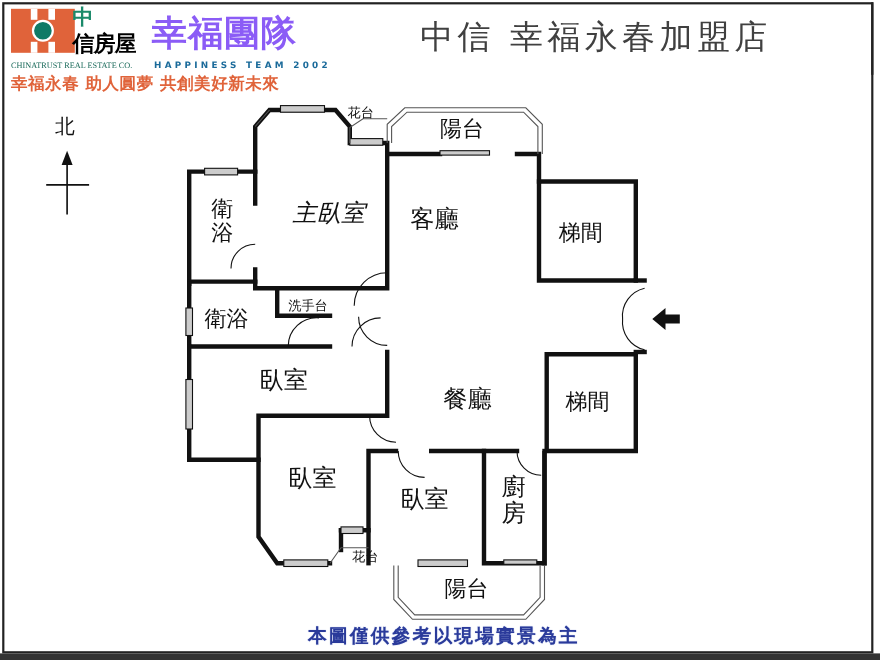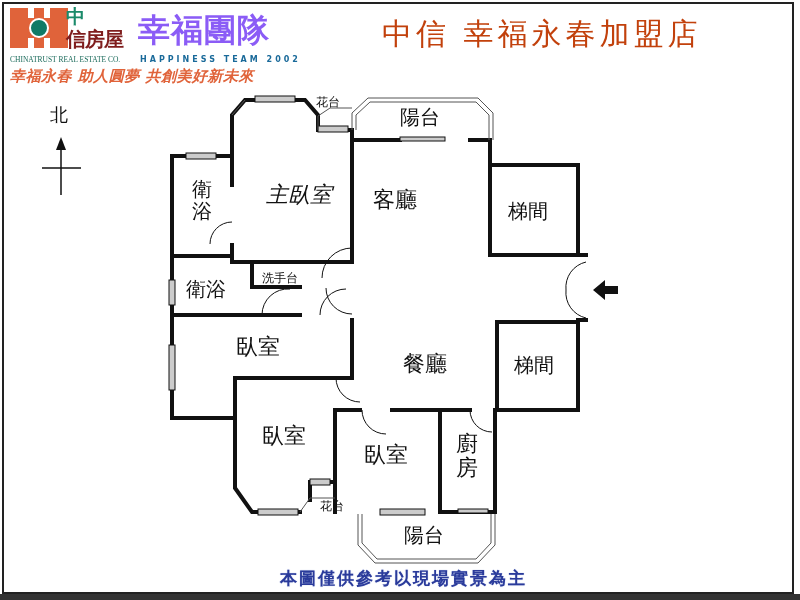--- a/index.html
+++ b/index.html
@@ -6,26 +6,26 @@
   body { width:800px; height:600px; position:relative; overflow:hidden; font-family:"DejaVu Sans", sans-serif; }
   .frame { position:absolute; left:2px; top:2px; width:792px; height:592px; border:2px solid #222; box-sizing:border-box; }
   .frame-shadow { position:absolute; left:0; top:594px; width:800px; height:6px; background:#333; }
   .logo-box { position:absolute; left:10px; top:8px; width:58px; height:40px; background:#e0633a; }
   .logo-box .notch-l { position:absolute; left:18px; top:0; width:6px; height:10px; background:#fff; }
   .logo-box .notch-r { position:absolute; left:34px; top:0; width:6px; height:10px; background:#fff; }
   .logo-box .notch-bl { position:absolute; left:18px; bottom:0; width:6px; height:10px; background:#fff; }
   .logo-box .notch-br { position:absolute; left:34px; bottom:0; width:6px; height:10px; background:#fff; }
   .globe { position:absolute; left:19px; top:10px; width:20px; height:20px; border-radius:50%; background:#0f7a66; border:2px solid #fff; box-sizing:border-box; }
   .brand-cn-1 { position:absolute; left:66px; top:6px; font-size:19px; color:#1a8a6a; font-weight:bold; line-height:20px; }
-  .brand-cn-2 { position:absolute; left:66px; top:28px; font-size:20px; color:#7f1d1d; font-weight:bold; line-height:22px; letter-spacing:-1px; }
+  .brand-cn-2 { position:absolute; left:66px; top:28px; font-size:20px; color:#000000; font-weight:bold; line-height:22px; letter-spacing:-1px; }
   .brand-en { position:absolute; left:10px; top:55px; font-size:7.5px; color:#1a6a5a; font-family:"Liberation Serif", serif; letter-spacing:0; }
   .team-cn { position:absolute; left:138px; top:12px; font-size:32px; font-weight:bold; color:#8b5cf6; line-height:36px; letter-spacing:1px; }
   .team-en { position:absolute; left:140px; top:55px; font-size:8px; font-weight:bold; color:#1a6a9a; letter-spacing:3px; }
-  .slogan { position:absolute; left:10px; top:67px; font-size:15px; color:#e0633a; font-weight:bold; letter-spacing:0.5px;font-style:italic; }
-  .store-title { position:absolute; left:382px; top:14px; font-size:30px; color:#c2410c; font-family:"DejaVu Serif", serif; letter-spacing:4px; }
+  .slogan { position:absolute; left:10px; top:67px; font-size:15px; color:#e0633a; font-weight:bold; letter-spacing:0.5px; }
+  .store-title { position:absolute; left:382px; top:14px; font-size:30px; color:#404040; font-family:"DejaVu Serif", serif; letter-spacing:4px; }
   .store-box { position:absolute; left:370px; top:2px; width:424px; height:66px; border-right:2px solid #222; box-sizing:border-box; }
   .north-label { position:absolute; left:50px; top:103px; font-size:18px; color:#111; }
   .plan { position:absolute; left:0; top:0; }
   .room { position:absolute; font-size:22px; color:#111; line-height:1.1; }
   .room.small { font-size:12px; }
   .room.mid { font-size:20px;text-align:center; }
   .vertical { width:24px; text-align:center; }
   .disclaimer { position:absolute; left:252px; top:567px; font-size:17px; font-weight:bold; color:#2a3a9a; letter-spacing:2px; font-family:"DejaVu Serif", serif; text-shadow:0 0 1px #8fa0d8;margin-left:28px; }
 </style>
 </head>

